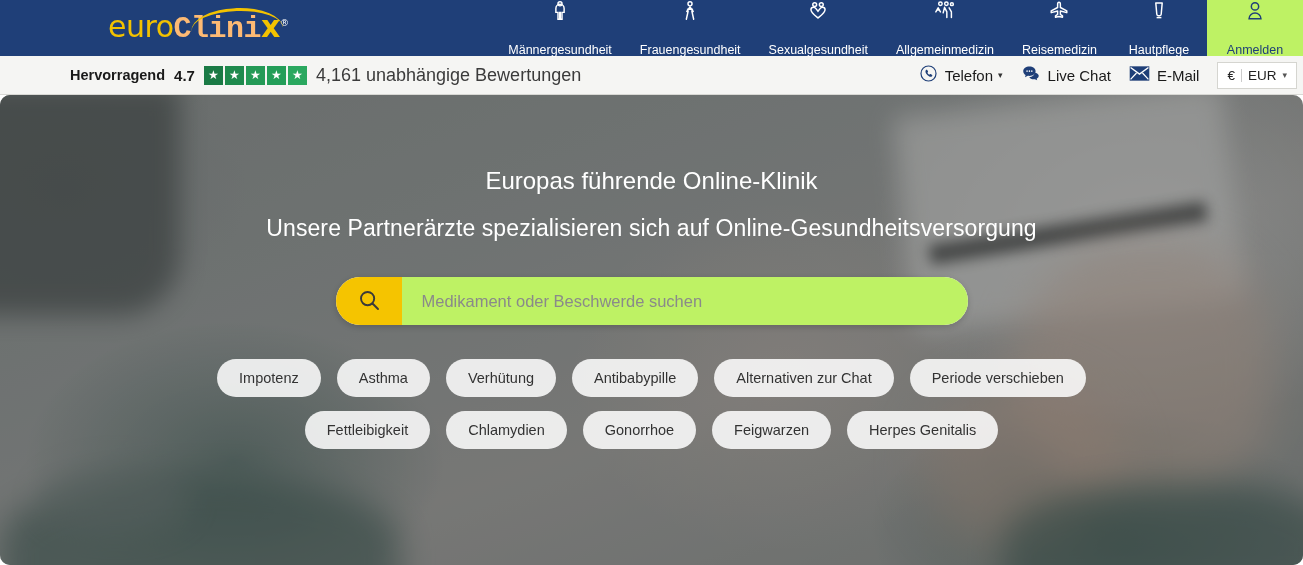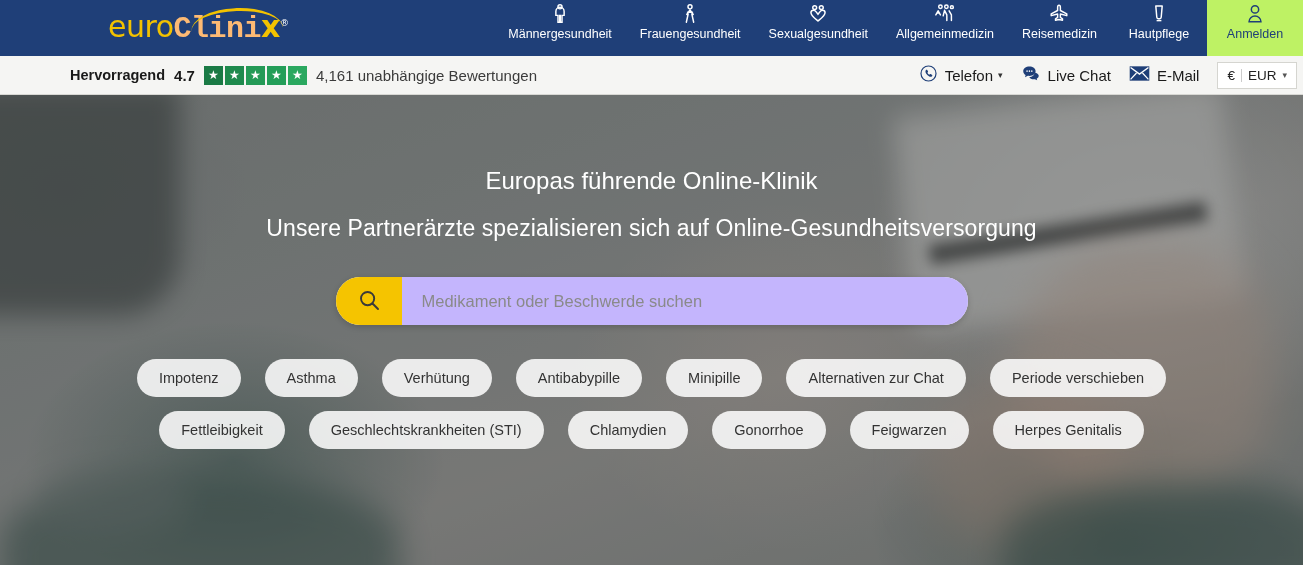--- a/index.html
+++ b/index.html
@@ -54,23 +54,23 @@
   .nav-items {
     display: flex;
     align-items: stretch;
     flex: 1;
     justify-content: flex-end;
   }
   .nav-item {
     display: flex;
     flex-direction: column;
     align-items: center;
-    justify-content: flex-end;
+    justify-content: space-between;
     gap: 3px;
-    padding: 16px 14px;
+    padding: 0 14px;
     min-width: 96px;
     cursor: pointer;
     color: #ffffff;
     text-decoration: none;
   }
   .nav-item .nav-label {
     font-size: 12.5px;
     white-space: nowrap;
     line-height: 1;
   }
@@ -101,21 +101,21 @@
     width: 19px; height: 19px;
     background: #219653;
     display: flex; align-items: center; justify-content: center;
     color: #fff; font-size: 12px; line-height: 1;
   }
   .star:nth-child(1) { background: #1a7a45; }
   .star:nth-child(2) { background: #1e8a4d; }
   .star:nth-child(3) { background: #249a56; }
   .star:nth-child(4) { background: #239e58; }
   .star:nth-child(5) { background: #2aa85f; }
-  .trust-count { font-size: 15px; color: #3b3b3b; }
+  .trust-count { font-size: 18px; color: #3b3b3b; }
 
   .subbar-right {
     margin-left: auto;
     display: flex;
     align-items: center;
     gap: 18px;
     padding-right: 6px;
   }
   .sb-link {
     display: flex; align-items: center; gap: 7px;
@@ -135,20 +135,21 @@
   .currency .divider {
     width: 1px; height: 13px; background: #ccc;
   }
   .currency .caret { font-size: 9px; color: #555; }
 
   
   .hero {
     position: relative;
     height: 470px;
     overflow: hidden;
+    border-radius: 10px;
   }
   .hero-bg {
     position: absolute; inset: 0;
     background:
       radial-gradient(ellipse 300px 200px at 18% 78%, rgba(40,80,70,0.55), transparent 70%),
       radial-gradient(ellipse 320px 180px at 84% 92%, rgba(30,70,60,0.50), transparent 70%),
       radial-gradient(ellipse 420px 300px at 88% 30%, rgba(235,233,230,0.55), transparent 65%),
       radial-gradient(ellipse 300px 250px at 60% 60%, rgba(220,196,180,0.35), transparent 70%),
       radial-gradient(ellipse 260px 200px at 5% 20%, rgba(120,125,128,0.4), transparent 70%),
       linear-gradient(160deg, #8f938f 0%, #9a9d9a 35%, #a8a5a0 60%, #8d918c 100%);
@@ -244,30 +245,30 @@
     border: none;
   }
   .search-input {
     flex: 1;
     border: none;
     outline: none;
     font-size: 16.5px;
     padding: 0 20px;
     color: #333;
     font-family: "Liberation Sans", sans-serif;
-    background: #c4b5fd;
+    background: #bef264;
   }
   .search-input::placeholder { color: #8a8a8a; }
 
   
   .pill-rows { margin-top: 34px; width: 100%; }
   .pill-row {
     display: flex;
     justify-content: center;
-    gap: 24px;
+    gap: 16px;
     margin-bottom: 14px;
     flex-wrap: nowrap;
   }
   .pill {
     background: rgba(255,255,255,0.86);
     color: #333333;
     font-size: 14.5px;
     border-radius: 20px;
     padding: 10px 22px;
     white-space: nowrap;
@@ -458,27 +459,25 @@
       </button>
       <input class="search-input" type="text" placeholder="Medikament oder Beschwerde suchen" style="">
     </div>
 
     <div class="pill-rows">
       <div class="pill-row">
         <button class="pill">Impotenz</button>
         <button class="pill">Asthma</button>
         <button class="pill">Verhütung</button>
         <button class="pill">Antibabypille</button>
-        <button class="pill">Minipille</button>
         <button class="pill">Alternativen zur Chat</button>
         <button class="pill">Periode verschieben</button>
       </div>
       <div class="pill-row">
         <button class="pill">Fettleibigkeit</button>
-        <button class="pill">Geschlechtskrankheiten (STI)</button>
         <button class="pill">Chlamydien</button>
         <button class="pill">Gonorrhoe</button>
         <button class="pill">Feigwarzen</button>
         <button class="pill">Herpes Genitalis</button>
       </div>
     </div>
 
   </div>
 </div>
 

